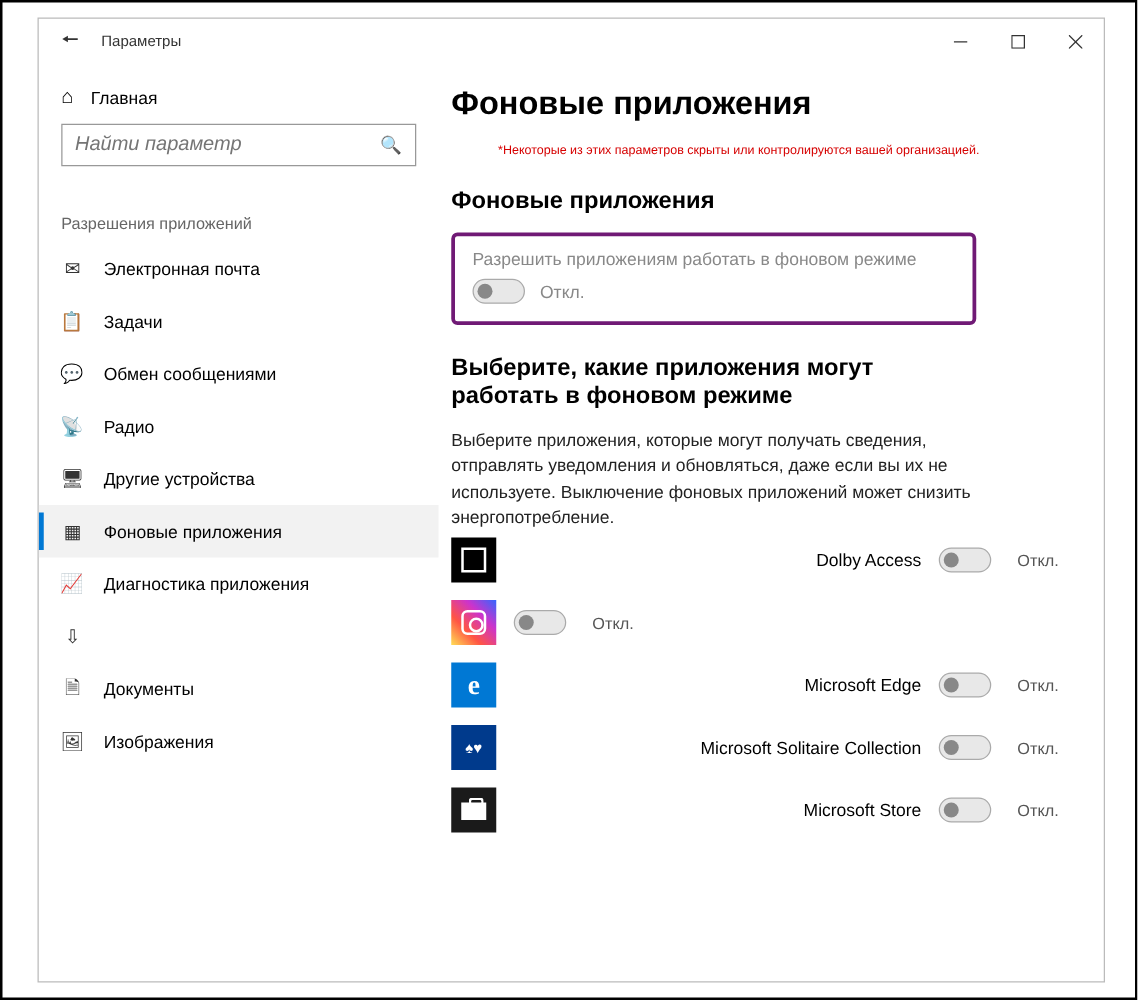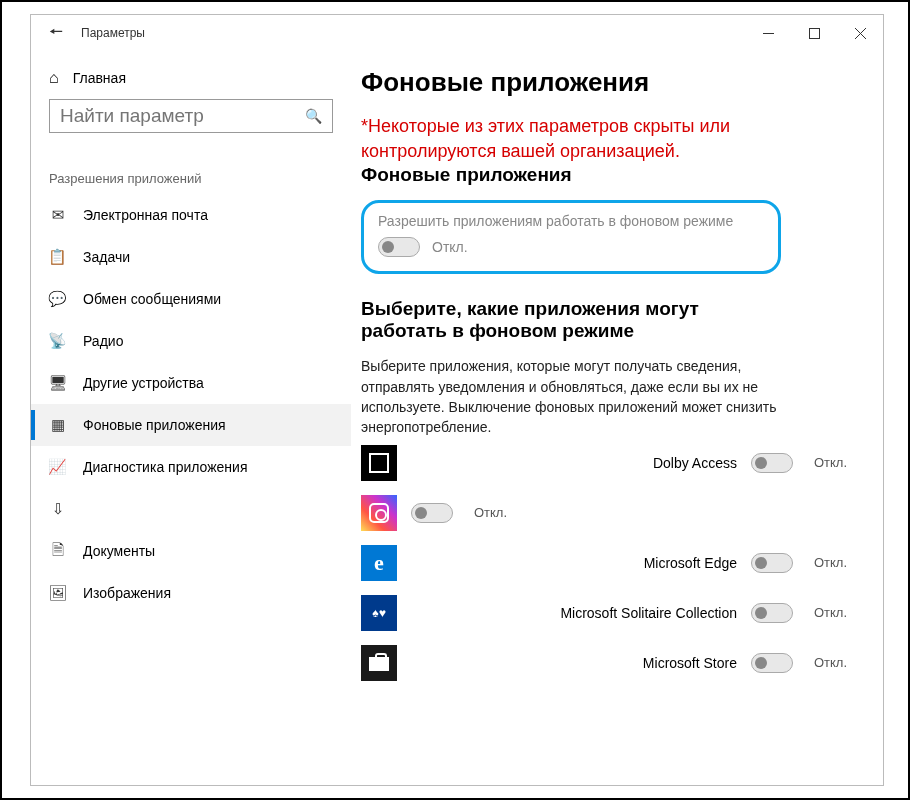--- a/index.html
+++ b/index.html
@@ -11,35 +11,35 @@
   .titlebar-left .back-arrow { font-size: 16px; cursor: pointer; }
   .titlebar-right { display: flex; }
   .tb-btn { width: 46px; height: 36px; display:flex; align-items:center; justify-content:center; color:#333; font-size:11px; cursor:pointer; }
   .tb-btn svg { stroke:#333; }
   .tb-close svg line { stroke:#333; }
   .body { flex:1; display:flex; overflow:hidden; }
   .sidebar { width: 320px; padding: 18px 0 0 0; overflow-y:auto; }
   .home-row { display:flex; align-items:center; gap:14px; padding:0 18px 12px 18px; font-size:14px; }
   .home-row .home-ico { font-size:16px; }
   .search-box { margin: 0 18px 18px 18px; height: 34px; border:1px solid #999; display:flex; align-items:center; padding:0 10px; }
-  .search-box input { flex:1; border:none; outline:none; font-size:19px; background:transparent; }
+  .search-box input { flex:1; border:none; outline:none; font-size:16px; background:transparent;font-style:italic; }
   .search-box .mag { font-size:14px; color:#555; }
   .category { padding: 0 18px 18px 18px; font-weight:600; font-size:15px; }
   .section-label { padding: 20px 18px 8px 18px; color:#666; font-size:13px; }
   .nav { list-style:none; }
   .nav li { display:flex; align-items:center; height:42px; padding: 0 18px 0 18px; gap:16px; font-size:14px; cursor:pointer; position:relative; }
   .nav li.selected::before { content:""; position:absolute; left:0; top:6px; bottom:6px; width:4px; background:#0078d4; }
   .nav li.selected { background:#f2f2f2; }
   .nav .ico { width:18px; display:flex; justify-content:center; color:#333; font-size:15px; }
   .content { flex:1; padding: 16px 30px 0 10px; overflow-y:auto; overflow-x:hidden; }
   .content-inner { padding-bottom: 40px; }
   .page-title { font-size:26px; font-weight:600; margin-bottom:16px; }
-  .policy-warn { color:#d60000; font-size:18px; max-width:460px; line-height:1.4; }
+  .policy-warn { color:#d60000; font-size:10px; margin-bottom:22px; max-width:460px; line-height:1.4;text-align:center; }
   .sub-h { font-size:19px; font-weight:600; margin-bottom:14px; }
-  .callout { border:3px solid #0ea5e9; border-radius:18px; padding:10px 14px 14px 14px; margin-bottom:24px; max-width:420px; }
+  .callout { border:3px solid #701a75; border-radius:5px; padding:10px 14px 14px 14px; margin-bottom:24px; max-width:420px; }
   .toggle-label { font-size:14px; color:#888; margin-bottom:8px; }
   .toggle-row { display:flex; align-items:center; gap:12px; }
   .toggle { width:42px; height:20px; border-radius:10px; border:1px solid #aaa; background:#e8e8e8; position:relative; }
   .toggle .knob { width:12px; height:12px; border-radius:50%; background:#888; position:absolute; left:3px; top:3px; }
   .toggle-state { font-size:14px; color:#888; }
   .desc { font-size:14px; max-width:430px; line-height:1.45; color:#222; }
   .apps { list-style:none; }
   .apps li { display:flex; align-items:center; height:50px; gap:14px;text-align:right; }
   .app-ico { width:36px; height:36px; display:flex; align-items:center; justify-content:center; color:#fff; font-size:11px; font-weight:bold; }
   .app-name { flex:1; font-size:14px; }

